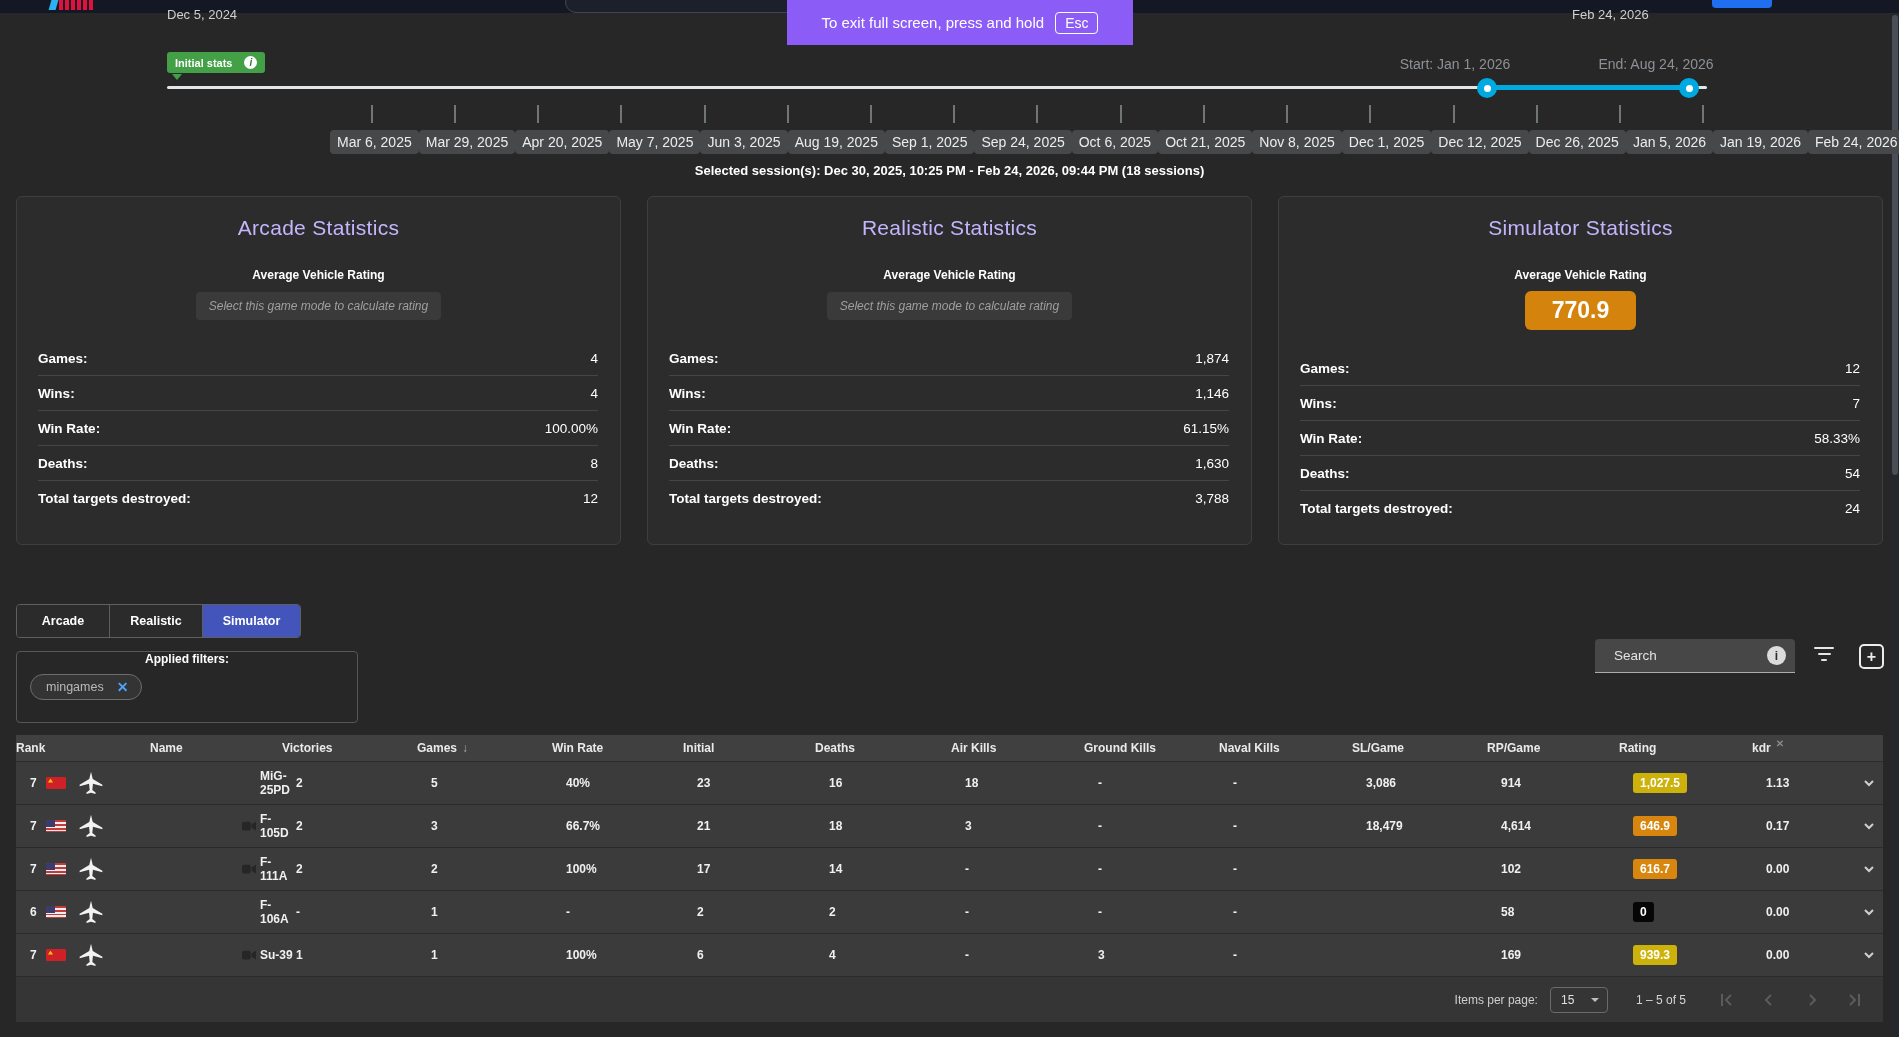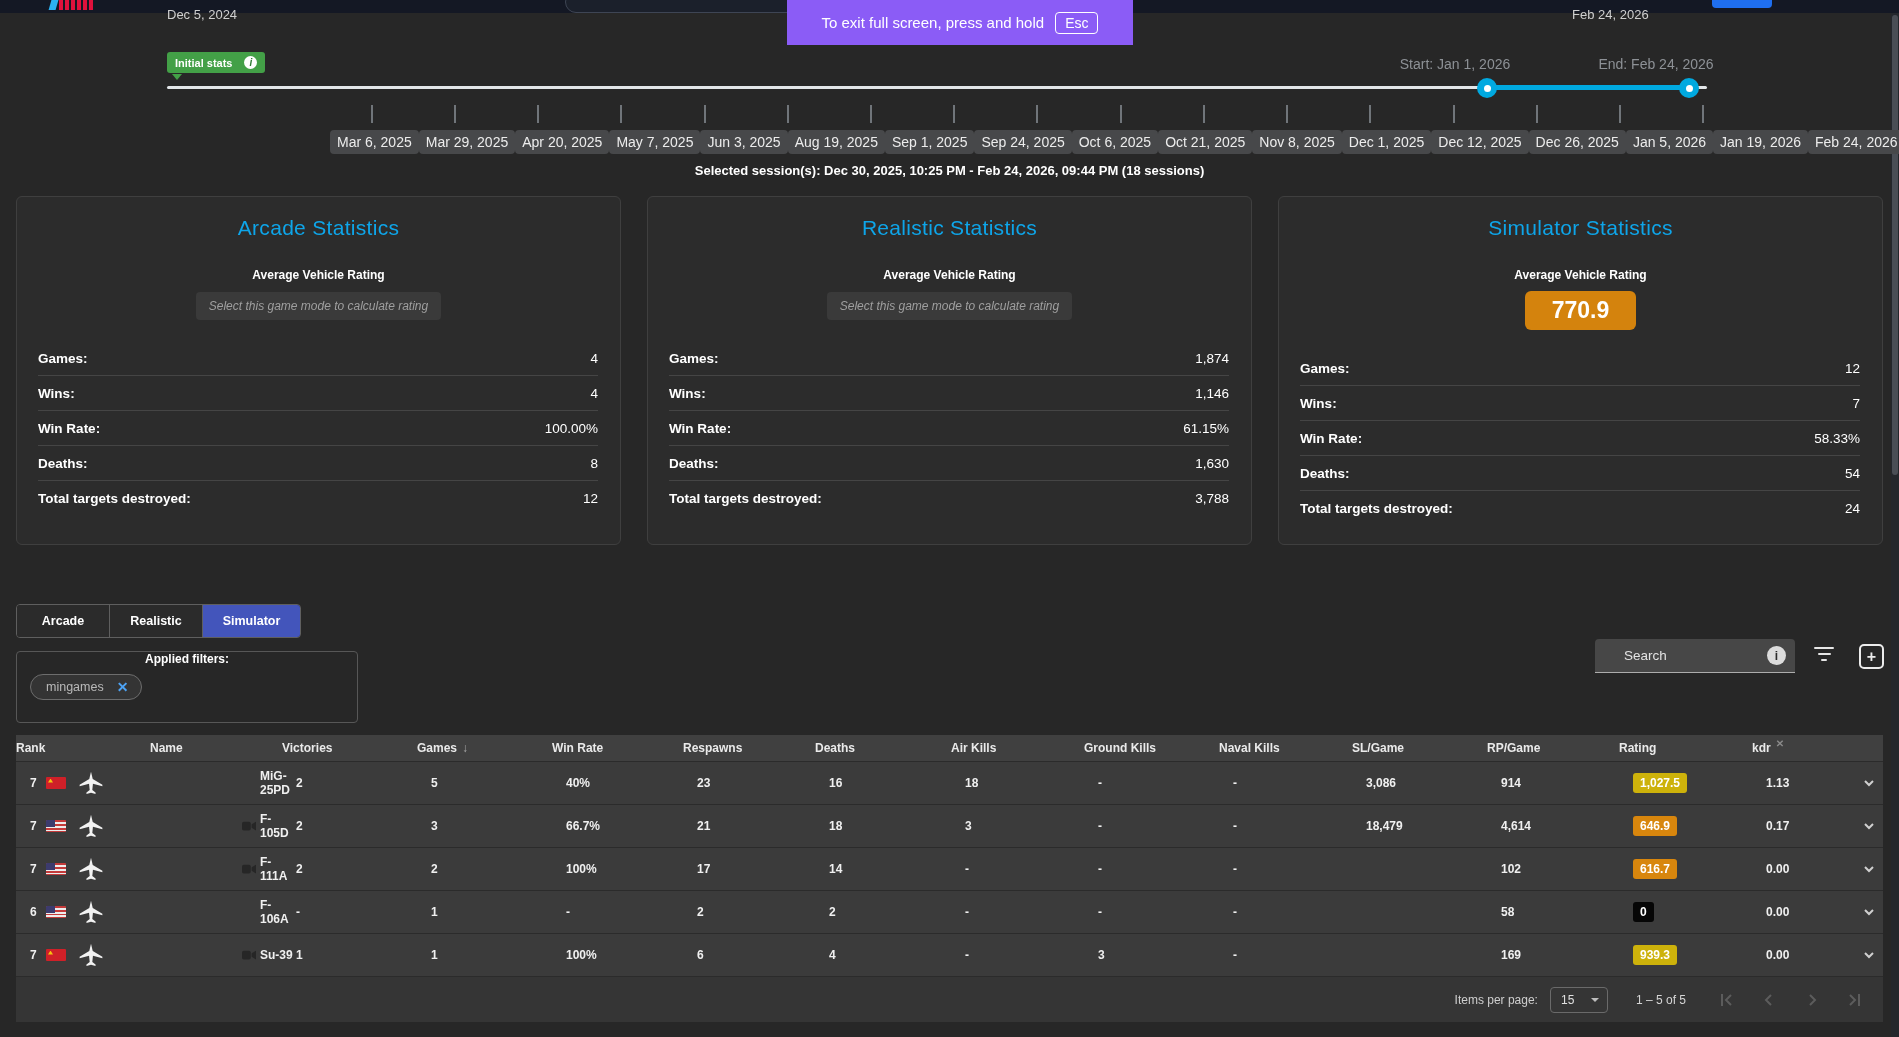--- a/index.html
+++ b/index.html
@@ -41,21 +41,21 @@
   .tl-row{position:absolute;left:330px;width:1415px;display:flex;}
   .tl-row.ticks{top:105px;} .tl-row.chips{top:130px;}
   .tcell{flex:1;display:flex;justify-content:center;}
   .tick{width:2px;height:18px;background:#70757a;}
   .date-chip{background:#47484a;border-radius:4px;padding:4px 7px;font-size:14px;color:#ececec;white-space:nowrap;cursor:pointer;}
   .sel-text{position:absolute;left:0;top:163px;width:100%;text-align:center;font-size:13px;font-weight:bold;color:#fff;}
 
   
   .cards{position:absolute;left:16px;top:196px;width:1867px;height:349px;display:flex;gap:26px;}
   .card{flex:1;background:#2c2c2c;border:1px solid #3f3f3f;border-radius:6px;box-sizing:border-box;}
-  .card-title{margin-top:19px;text-align:center;font-size:21px;color:#0ea5e9;letter-spacing:.3px;}
+  .card-title{margin-top:19px;text-align:center;font-size:21px;color:#c4b5fd;letter-spacing:.3px;}
   .card-avr{margin-top:28px;text-align:center;font-size:12px;font-weight:bold;color:#fff;}
   .mode-note{margin:10px auto 0;width:max-content;background:#3a3a3a;color:#9f9f9f;font-style:italic;
              font-size:12px;padding:7px 13px;border-radius:4px;}
   .rating-badge{margin:9px auto 0;width:max-content;background:#d4830d;color:#fff;font-size:23px;
                 font-weight:bold;padding:6px 27px;border-radius:6px;}
   .card-rows{margin-top:21px;padding:0 22px 0 21px;}
   .card-row{display:flex;justify-content:space-between;align-items:center;font-size:13.5px;
             padding:10px 0 9px;border-bottom:1px solid #454545;}
   .card-row:last-child{border-bottom:none;}
   .crl{font-weight:bold;} .crv{font-weight:normal;}
@@ -72,21 +72,21 @@
   .filters{position:absolute;left:16px;top:651px;width:342px;height:72px;border:1px solid #575757;
            border-radius:4px;box-sizing:border-box;}
   .filters-title{text-align:center;margin-top:0;font-size:12px;font-weight:bold;color:#fff;}
   .fchip{margin:8px 0 0 13px;display:inline-flex;align-items:center;gap:13px;border:1px solid #6d6d6d;
          border-radius:14px;background:#343434;padding:5px 13px 5px 15px;font-size:12.5px;color:#b9b9b9;cursor:pointer;}
   .fchip-x{color:#4da3f5;font-size:14px;font-weight:bold;line-height:1;cursor:pointer;}
 
   
   .search-box{position:absolute;left:1595px;top:639px;width:200px;height:34px;background:#474747;
               border-radius:4px 4px 0 0;border-bottom:1px solid #adadad;display:flex;align-items:center;box-sizing:border-box;cursor:text;}
-  .search-text{margin-left:29px;flex:1;color:#e3e3e3;font-size:13.5px;}
+  .search-text{margin-left:19px;flex:1;color:#e3e3e3;font-size:13.5px;}
   .info-icon{width:19px;height:19px;border-radius:50%;background:#dcdcdc;color:#2b2b2b;font-weight:bold;
              font-size:12px;display:flex;align-items:center;justify-content:center;margin-right:9px;cursor:pointer;}
   .filter-btn{position:absolute;left:1812px;top:647px;width:24px;height:18px;display:flex;flex-direction:column;
               align-items:center;gap:4px;cursor:pointer;}
   .filter-btn i{display:block;height:2px;background:#e6e6e6;border-radius:1px;}
   .filter-btn i:nth-child(1){width:20px;} .filter-btn i:nth-child(2){width:13px;} .filter-btn i:nth-child(3){width:6px;}
   .plus-btn{position:absolute;left:1859px;top:644px;width:21px;height:21px;border:2px solid #ececec;border-radius:5px;
             color:#ececec;font-size:16px;font-weight:bold;display:flex;align-items:center;justify-content:center;cursor:pointer;}
 
   
@@ -152,21 +152,21 @@
   </div>
 
   <div class="tl-date left">Dec 5, 2024</div>
   <div class="tl-date right">Feb 24, 2026</div>
   <div class="init-badge">
     <span>Initial stats</span>
     <span class="init-info">i</span>
   </div>
   <div class="init-pointer"></div>
   <div class="range-label start">Start: Jan 1, 2026</div>
-  <div class="range-label end">End: Feb 24, 2026</div>
+  <div class="range-label end">End: Aug 24, 2026</div>
   <div class="track"></div>
   <div class="track-sel"></div>
   <div class="handle h1"></div>
   <div class="handle h2"></div>
   <div class="tl-row ticks" id="ticks">
       <div class="tcell">
         <div class="tick"></div>
       </div>
       <div class="tcell">
         <div class="tick"></div>
@@ -389,21 +389,21 @@
   <div class="table">
     <div class="thead">
       <div class="hcell">Rank</div>
       <div class="hcell">Name</div>
       <div class="hcell">Victories</div>
       <div class="hcell">
         <span>Games</span>
         <span class="sort-arrow">↓</span>
       </div>
       <div class="hcell">Win Rate</div>
-      <div class="hcell">Respawns</div>
+      <div class="hcell">Initial</div>
       <div class="hcell">Deaths</div>
       <div class="hcell">Air Kills</div>
       <div class="hcell">Ground Kills</div>
       <div class="hcell">Naval Kills</div>
       <div class="hcell">SL/Game</div>
       <div class="hcell">RP/Game</div>
       <div class="hcell">Rating</div>
       <div class="hcell">
         <span>kdr</span>
         <span class="kdr-x">✕</span>

